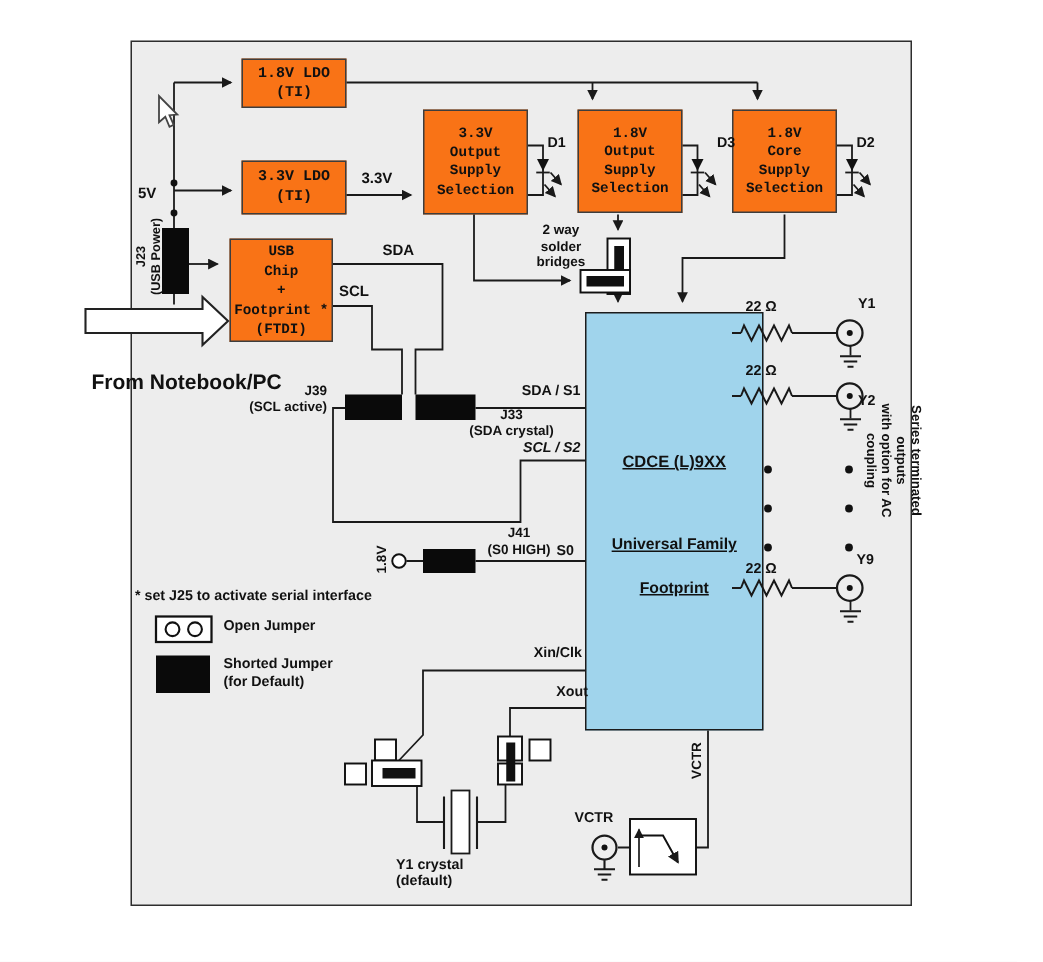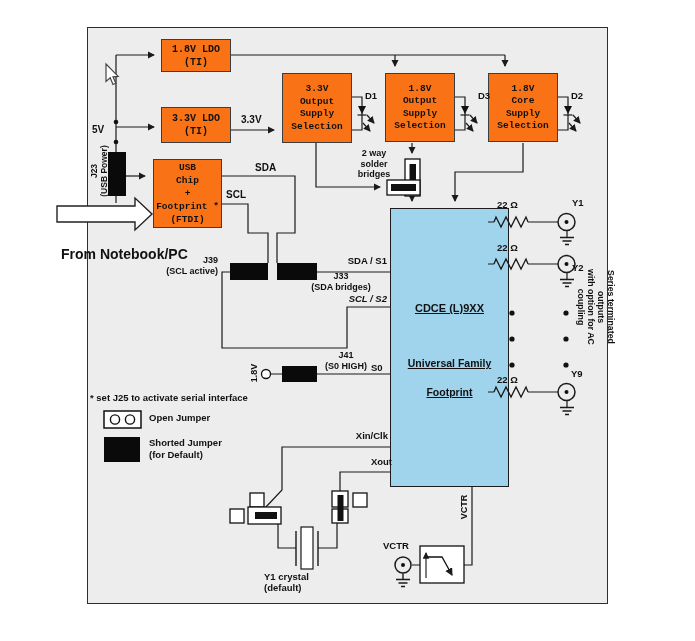--- a/index.html
+++ b/index.html
@@ -207,21 +207,21 @@
 
   <div class="rot" style="left:99px;top:171px;font-size:8.5px;line-height:9.5px;">J23
 (USB Power)</div>
   <div class="lbl" style="left:61px;top:208px;font-size:14px;white-space:nowrap;margin-top:38px;">From Notebook/PC</div>
   <div class="lbl" style="left:255px;top:162px;font-size:10px;">SDA</div>
   <div class="lbl" style="left:226px;top:189px;font-size:10px;">SCL</div>
 
   <div class="lbl" style="left:130px;top:255px;width:88px;text-align:right;font-size:9px;line-height:10.5px;">J39
 (SCL active)</div>
   <div class="lbl" style="left:310px;top:271px;width:62px;text-align:center;font-size:9px;line-height:10.5px;">J33
-(SDA bridges)</div>
+(SDA crystal)</div>
   <div class="lbl" style="left:330px;top:256px;width:57px;text-align:right;font-size:9.5px;">SDA / S1</div>
   <div class="lbl" style="left:330px;top:294px;width:57px;text-align:right;font-size:9.5px;font-style:italic;">SCL / S2</div>
   <div class="lbl" style="left:314px;top:350px;width:64px;text-align:center;font-size:9px;line-height:10.5px;">J41
 (S0 HIGH)</div>
   <div class="lbl" style="left:371px;top:363px;font-size:9.5px;">S0</div>
   <div class="rot" style="left:254px;top:373px;font-size:9px;">1.8V</div>
 
   <div class="lbl" style="left:497px;top:200px;font-size:9.5px;">22 Ω</div>
   <div class="lbl" style="left:497px;top:243px;font-size:9.5px;">22 Ω</div>
   <div class="lbl" style="left:497px;top:375px;font-size:9.5px;">22 Ω</div>

